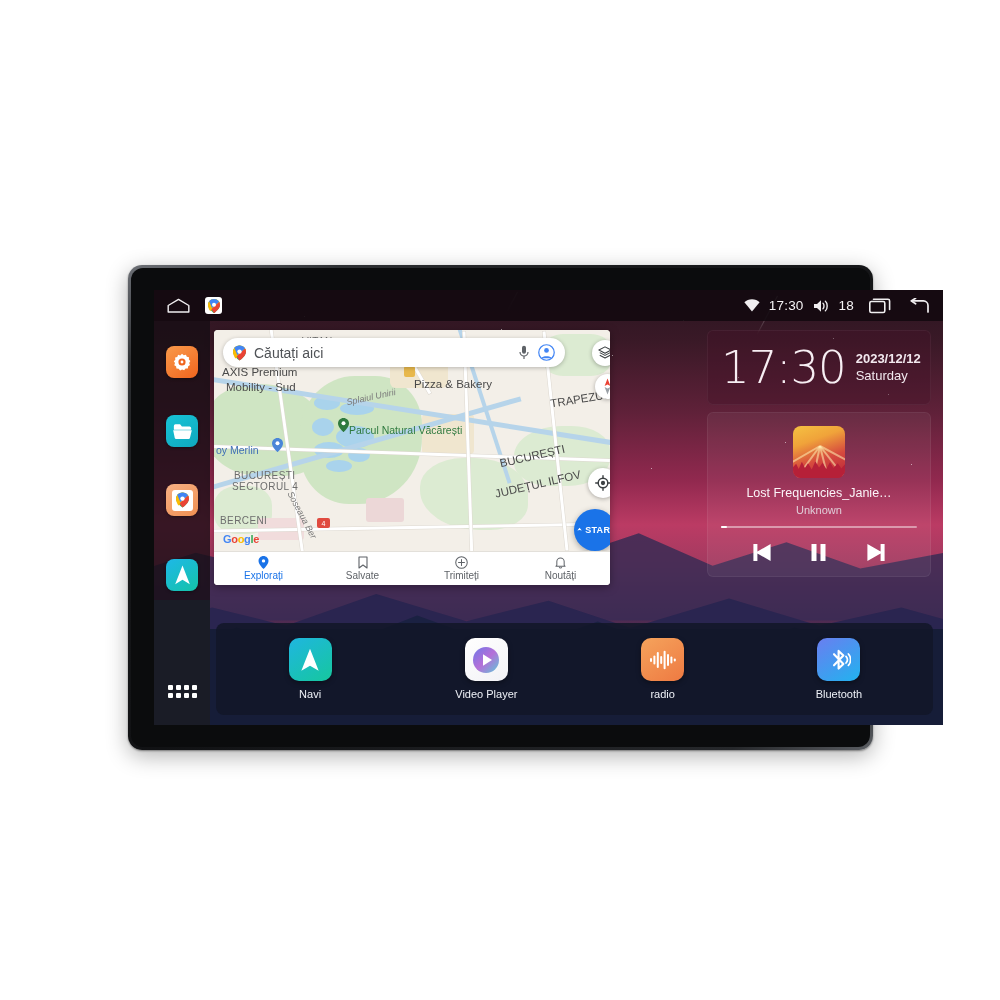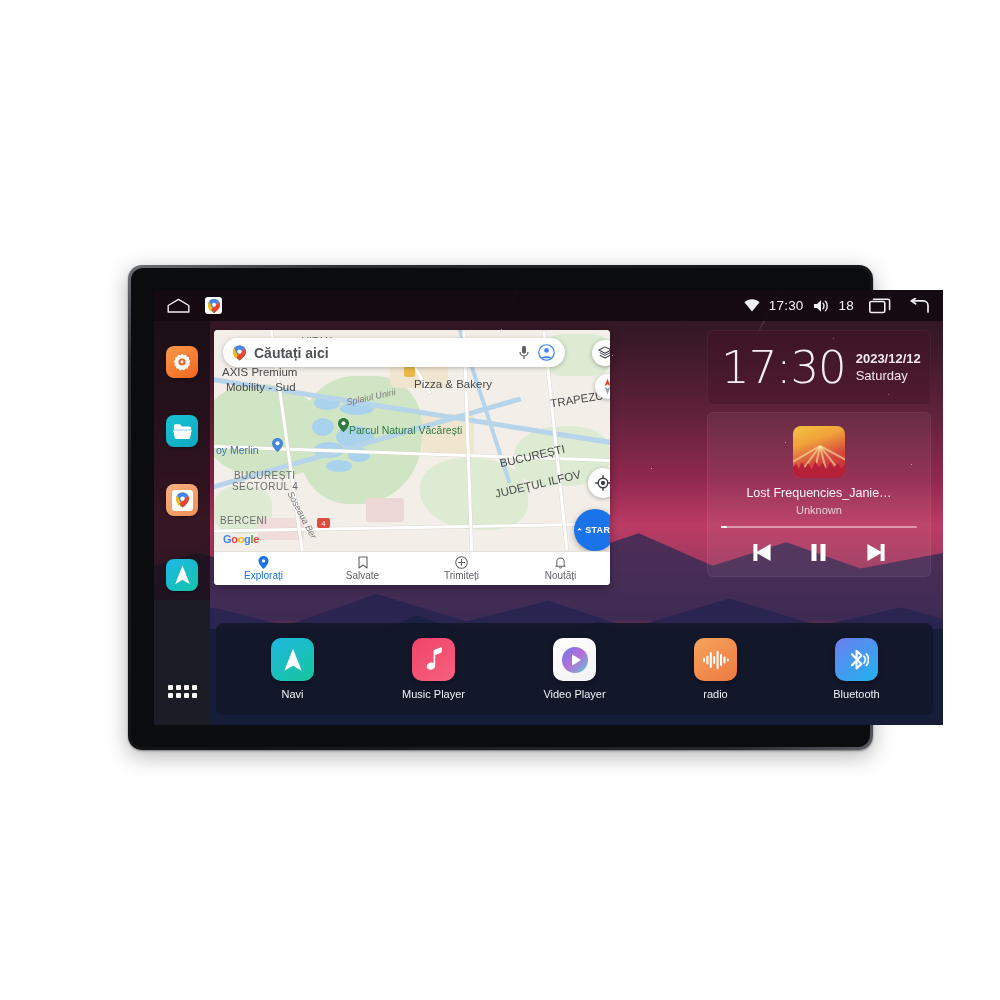--- a/index.html
+++ b/index.html
@@ -136,21 +136,20 @@
   .m-lbl-green { color:#2f7a3f; font-size:10.5px; }
   .m-lbl-blue { color:#3f6fb5; font-size:10.5px; }
   .m-lbl-area { font-size:10px; color:#6d6d6d; letter-spacing:.4px; }
 
   #searchbar {
     position:absolute; left:9px; top:8px; right:45px; height:29px;
     background:#fff; border-radius:16px;
     display:flex; align-items:center; gap:8px; padding:0 10px;
     box-shadow:0 1px 4px rgba(0,0,0,.25);
     z-index:10;
-    font-weight:bold;
   }
   #search-input-text { flex:1; font-size:14px; color:#4f5256; }
 
   .map-fab {
     position:absolute; background:#fff; border-radius:50%;
     display:flex; align-items:center; justify-content:center;
     box-shadow:0 1px 4px rgba(0,0,0,.3); z-index:9;
   }
   #startfab {
     position:absolute; right:-6px; bottom:34px;
@@ -601,28 +600,20 @@
     <div id="dock">
         <div class="dock-item">
           <span class="dock-ico" style="background:linear-gradient(145deg,#1fb6e0,#16c79e);">
             <svg width="22" height="26" viewBox="0 0 20 24">
               <path fill="#fff" d="M10 1.5L18 22l-8-4.7L2 22z"></path>
             </svg>
           </span>
           <span class="dock-label">Navi</span>
         </div>
         <div class="dock-item">
-          <span class="dock-ico" style="background:linear-gradient(145deg,#f0456b,#f7607e);">
-            <svg width="23" height="25" viewBox="0 0 22 24">
-              <path fill="#fff" d="M19 1c-.2-.6-.9-.9-1.5-.6-1.8.9-6.4 2.4-6.4 2.4v12.8c-.9-.7-2.2-1-3.5-.6-2.2.6-3.6 2.6-3.1 4.4.5 1.8 2.7 2.8 4.9 2.2 1.8-.5 3.1-1.9 3.2-3.4V7.6s3.6-1.1 5.2-1.9c.8-.4 1.5-1.2 1.4-2.1z"></path>
-            </svg>
-          </span>
-          <span class="dock-label">Music Player</span>
-        </div>
-        <div class="dock-item">
           <span class="dock-ico" style="background:linear-gradient(145deg,#ffffff,#f2f2f6);">
             <svg width="28" height="28" viewBox="0 0 28 28">
               <defs>
                 <linearGradient id="pcg" x1="0" y1="0" x2="1" y2="1">
                   <stop offset="0" stop-color="#6f78e8"></stop>
                   <stop offset=".5" stop-color="#b56fd8"></stop>
                   <stop offset="1" stop-color="#5fc8d8"></stop>
                 </linearGradient>
               </defs>
               <circle cx="14" cy="14" r="13" fill="url(#pcg)"></circle>

